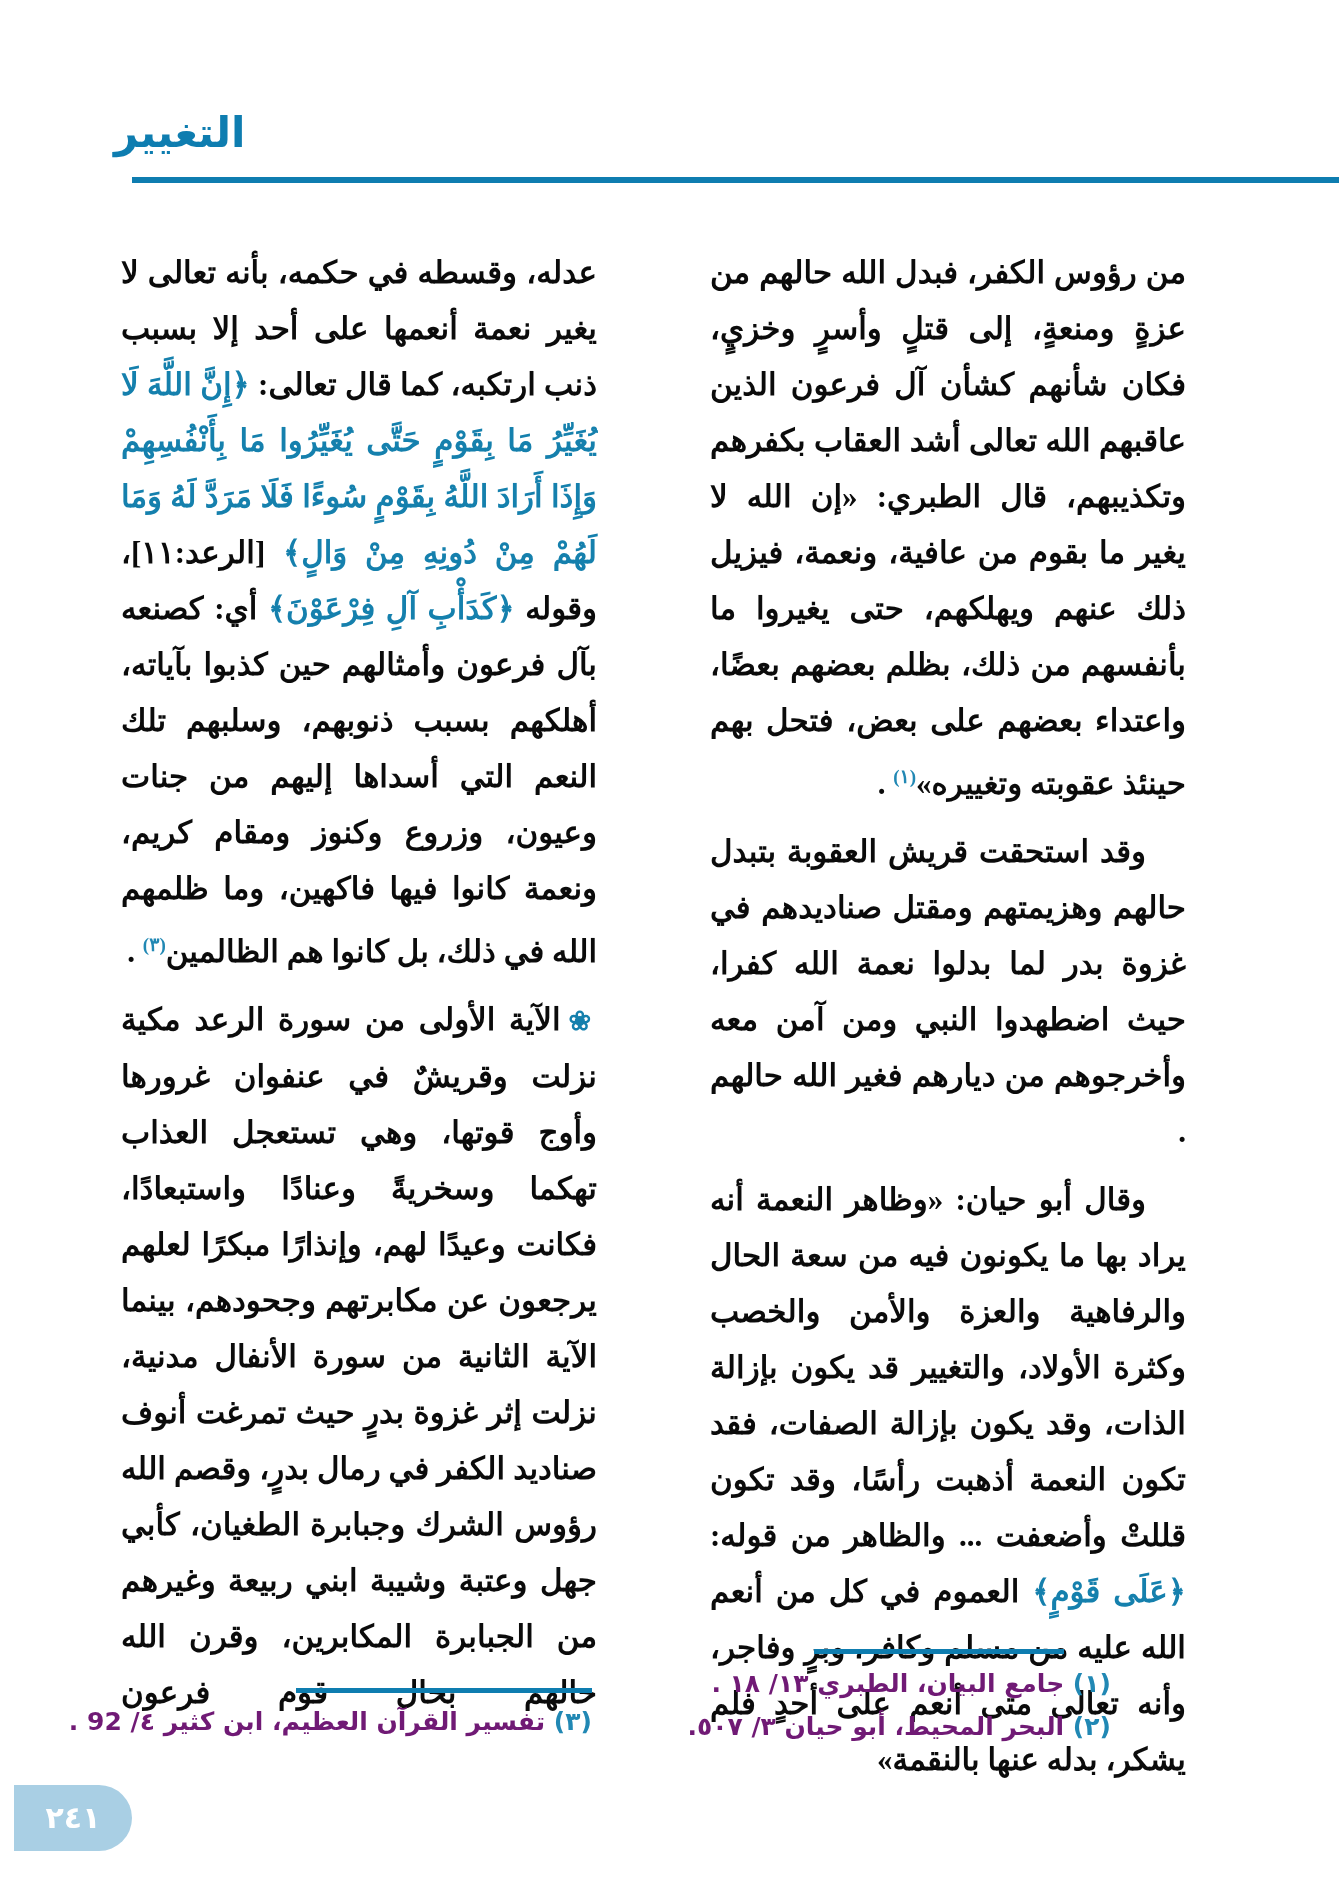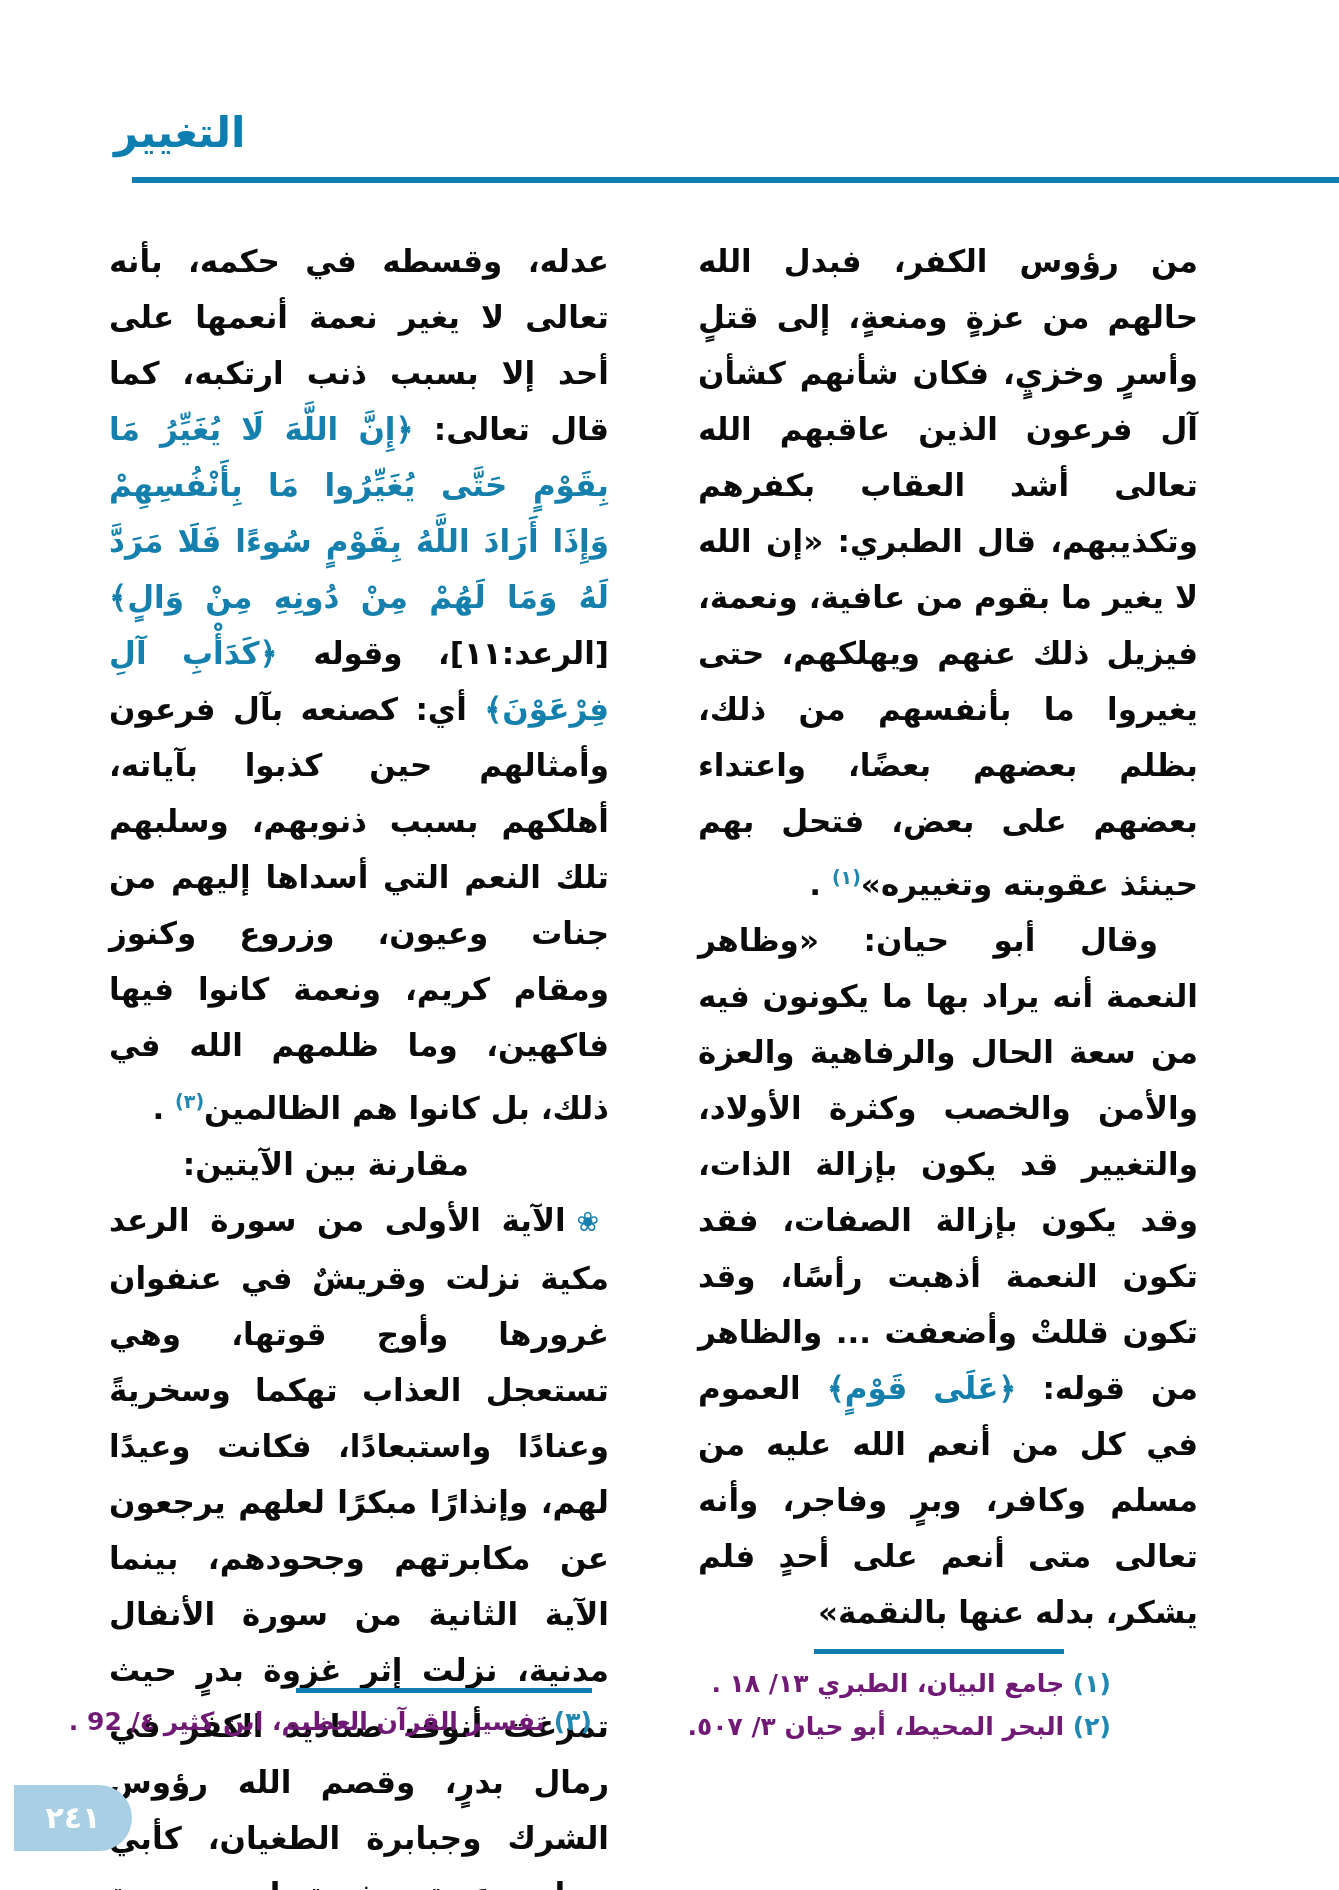--- a/index.html
+++ b/index.html
@@ -28,21 +28,21 @@
 
   
   .col{
     position:absolute;top:233px;width:500px;
     font-size:31px;font-weight:700;color:#0b0b0b;
     line-height:56px;text-align:justify;direction:rtl;
   }
   .col-left{left:95px;}
   .col-right{left:684px;}
 
-  .para{margin:0;padding:0;text-align:justify;}
+  .para{margin:12px;padding:0;text-align:justify;font-family:Liberation Serif, serif;}
   .para.indented{text-indent:40px;}
   .para.subheading{text-indent:140px;}
   .para.stretchlast{text-align-last:justify;}
 
   .seg-n{color:#0b0b0b;}
   .seg-quran{color:var(--quran);}
   .seg-fnref{color:var(--fnref);font-size:19px;vertical-align:11px;font-weight:700;}
   .seg-flower{color:var(--quran);font-size:27px;}
 
   
@@ -80,26 +80,26 @@
 <body>
 
 <div class="page">
 
   <div class="header-title">التغيير</div>
 
   <div class="header-rule"></div>
 
   <div class="col col-right">
       <p class="para flush"><span class="seg-n">من رؤوس الكفر، فبدل الله حالهم من عزةٍ ومنعةٍ، إلى قتلٍ وأسرٍ وخزيٍ، فكان شأنهم كشأن آل فرعون الذين عاقبهم الله تعالى أشد العقاب بكفرهم وتكذيبهم، قال الطبري: «إن الله لا يغير ما بقوم من عافية، ونعمة، فيزيل ذلك عنهم ويهلكهم، حتى يغيروا ما بأنفسهم من ذلك، بظلم بعضهم بعضًا، واعتداء بعضهم على بعض، فتحل بهم حينئذ عقوبته وتغييره»</span><span class="seg-fnref">(١)</span><span class="seg-n"> .</span></p>
+      <p class="para indented"><span class="seg-n">وقد استحقت قريش العقوبة بتبدل حالهم وهزيمتهم ومقتل صناديدهم في غزوة بدر لما بدلوا نعمة الله كفرا، حيث اضطهدوا النبي ومن آمن معه وأخرجوهم من ديارهم فغير الله حالهم .</span></p>
       <p class="para indented"><span class="seg-n">وقال أبو حيان: «وظاهر النعمة أنه يراد بها ما يكونون فيه من سعة الحال والرفاهية والعزة والأمن والخصب وكثرة الأولاد، والتغيير قد يكون بإزالة الذات، وقد يكون بإزالة الصفات، فقد تكون النعمة أذهبت رأسًا، وقد تكون قللتْ وأضعفت ... والظاهر من قوله: </span><span class="seg-quran">﴿عَلَى قَوْمٍ﴾</span><span class="seg-n"> العموم في كل من أنعم الله عليه من مسلم وكافر، وبرٍ وفاجر، وأنه تعالى متى أنعم على أحدٍ فلم يشكر، بدله عنها بالنقمة»</span></p>
     </div>
 
   <div class="col col-left">
       <p class="para flush"><span class="seg-n">عدله، وقسطه في حكمه، بأنه تعالى لا يغير نعمة أنعمها على أحد إلا بسبب ذنب ارتكبه، كما قال تعالى: </span><span class="seg-quran">﴿إِنَّ اللَّهَ لَا يُغَيِّرُ مَا بِقَوْمٍ حَتَّى يُغَيِّرُوا مَا بِأَنْفُسِهِمْ وَإِذَا أَرَادَ اللَّهُ بِقَوْمٍ سُوءًا فَلَا مَرَدَّ لَهُ وَمَا لَهُمْ مِنْ دُونِهِ مِنْ وَالٍ﴾</span><span class="seg-n"> [الرعد:١١]، وقوله </span><span class="seg-quran">﴿كَدَأْبِ آلِ فِرْعَوْنَ﴾</span><span class="seg-n"> أي: كصنعه بآل فرعون وأمثالهم حين كذبوا بآياته، أهلكهم بسبب ذنوبهم، وسلبهم تلك النعم التي أسداها إليهم من جنات وعيون، وزروع وكنوز ومقام كريم، ونعمة كانوا فيها فاكهين، وما ظلمهم الله في ذلك، بل كانوا هم الظالمين</span><span class="seg-fnref">(٣)</span><span class="seg-n"> .</span></p>
-      <p class="para subheading"><span class="seg-n">مقارنة بين الآيتين:</span></p>
       <p class="para flush stretchlast"><span class="seg-flower">❀</span><span class="seg-n"> الآية الأولى من سورة الرعد مكية نزلت وقريشٌ في عنفوان غرورها وأوج قوتها، وهي تستعجل العذاب تهكما وسخريةً وعنادًا واستبعادًا، فكانت وعيدًا لهم، وإنذارًا مبكرًا لعلهم يرجعون عن مكابرتهم وجحودهم، بينما الآية الثانية من سورة الأنفال مدنية، نزلت إثر غزوة بدرٍ حيث تمرغت أنوف صناديد الكفر في رمال بدرٍ، وقصم الله رؤوس الشرك وجبابرة الطغيان، كأبي جهل وعتبة وشيبة ابني ربيعة وغيرهم من الجبابرة المكابرين، وقرن الله حالهم بحال قوم فرعون</span></p>
     </div>
 
   <div class="fn-sep fn-sep-right"></div>
   <div class="fn-block fn-block-right">
       <div class="footnote-row"><span class="fn-marker">(١)</span><span class="fn-text"> جامع البيان، الطبري ١٣/ ١٨ .</span></div>
       <div class="footnote-row"><span class="fn-marker">(٢)</span><span class="fn-text"> البحر المحيط، أبو حيان ٣/ ٥٠٧.</span></div>
     </div>
 
   <div class="fn-sep fn-sep-left"></div>

